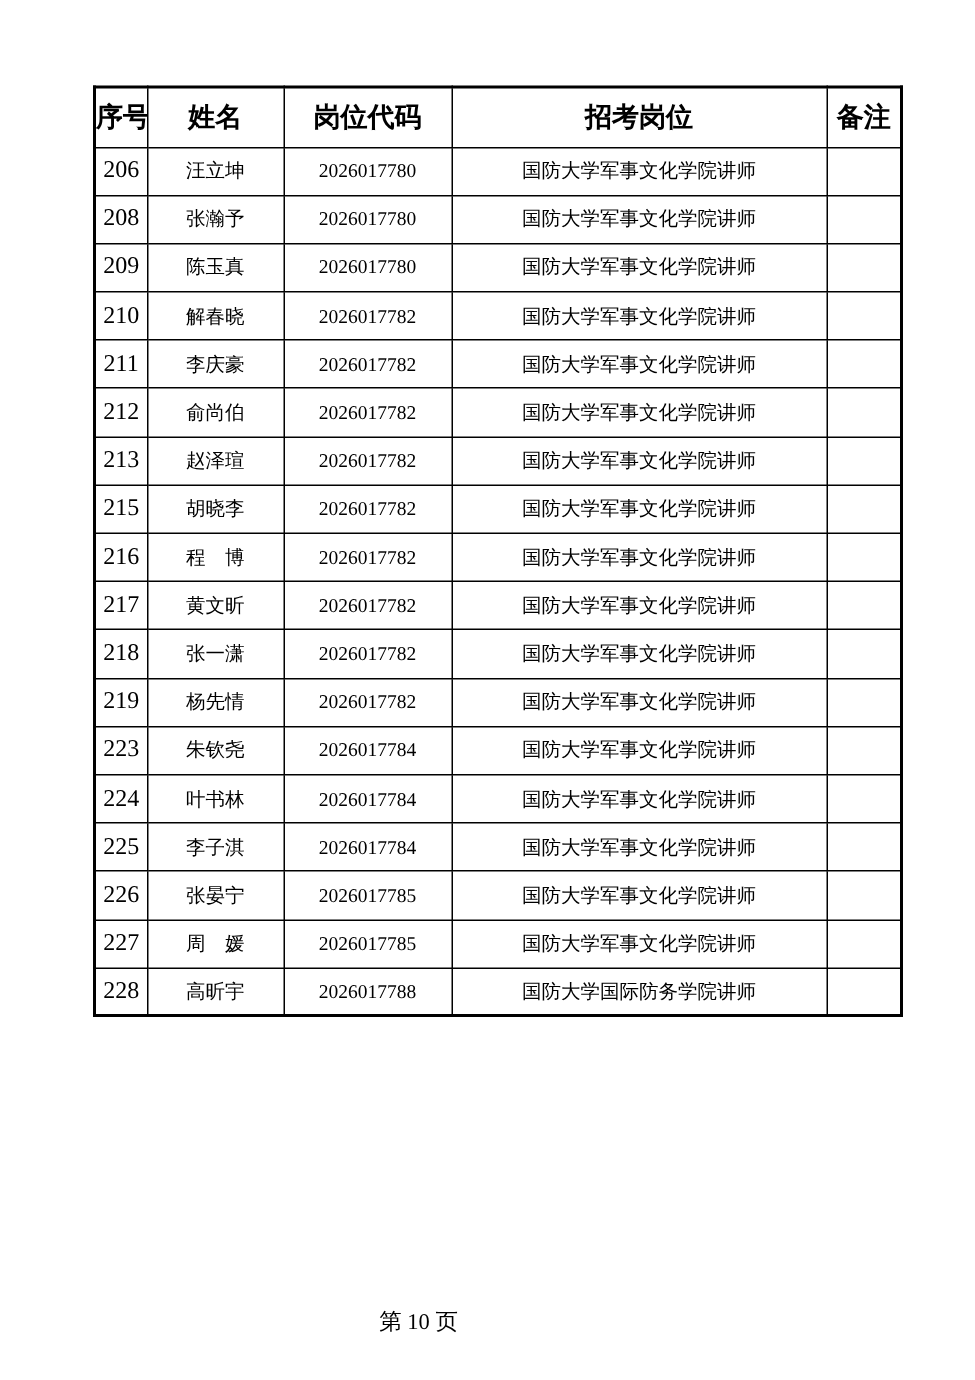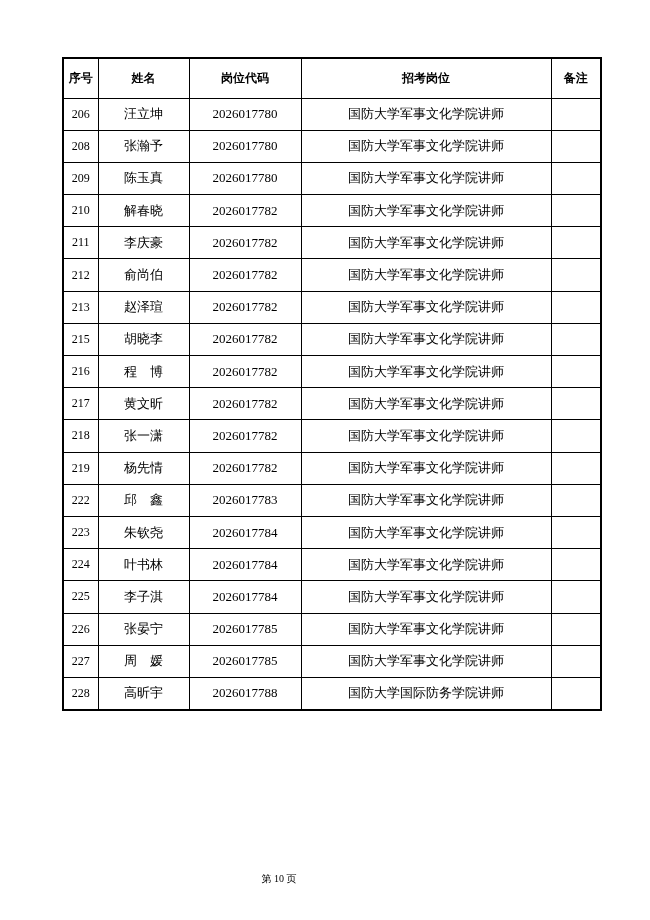--- a/index.html
+++ b/index.html
@@ -37,39 +37,39 @@
     padding: 0;
     overflow: hidden;
     white-space: nowrap;
   }
   table.roster thead tr {
     height: 40px;
   }
   table.roster th {
     font-family: "Liberation Sans", "DejaVu Sans", sans-serif;
     font-weight: bold;
-    font-size: 12px;
+    font-size: 18px;
   }
   table.roster tbody tr {
     height: 32.2px;
   }
   table.roster td {
     font-size: 13px;
   }
   table.roster td:first-child {
-    font-size: 12px;
+    font-size: 16px;
     margin-left: 27px;
   }
   .page-footer {
     position: absolute;
     left: 0;
     top: 872px;
     width: 558px;
     text-align: center;
-    font-size: 10px;
+    font-size: 15px;
     font-family: "Liberation Serif", "DejaVu Serif", serif;
   }
 </style>
 </head>
 <body>
 
 <div class="page">
 
   <table class="roster">
     <colgroup>
@@ -167,27 +167,20 @@
           <td></td>
         </tr>
         <tr>
           <td>219</td>
           <td>杨先情</td>
           <td>2026017782</td>
           <td>国防大学军事文化学院讲师</td>
           <td></td>
         </tr>
         <tr>
-          <td>222</td>
-          <td>邱　鑫</td>
-          <td>2026017783</td>
-          <td>国防大学军事文化学院讲师</td>
-          <td></td>
-        </tr>
-        <tr>
           <td>223</td>
           <td>朱钦尧</td>
           <td>2026017784</td>
           <td>国防大学军事文化学院讲师</td>
           <td></td>
         </tr>
         <tr>
           <td>224</td>
           <td>叶书林</td>
           <td>2026017784</td>

